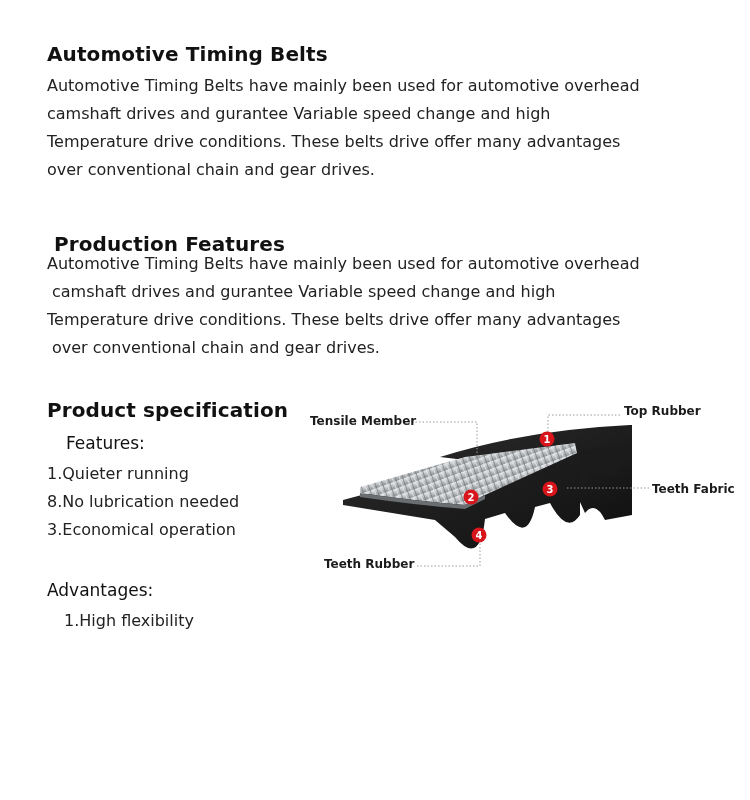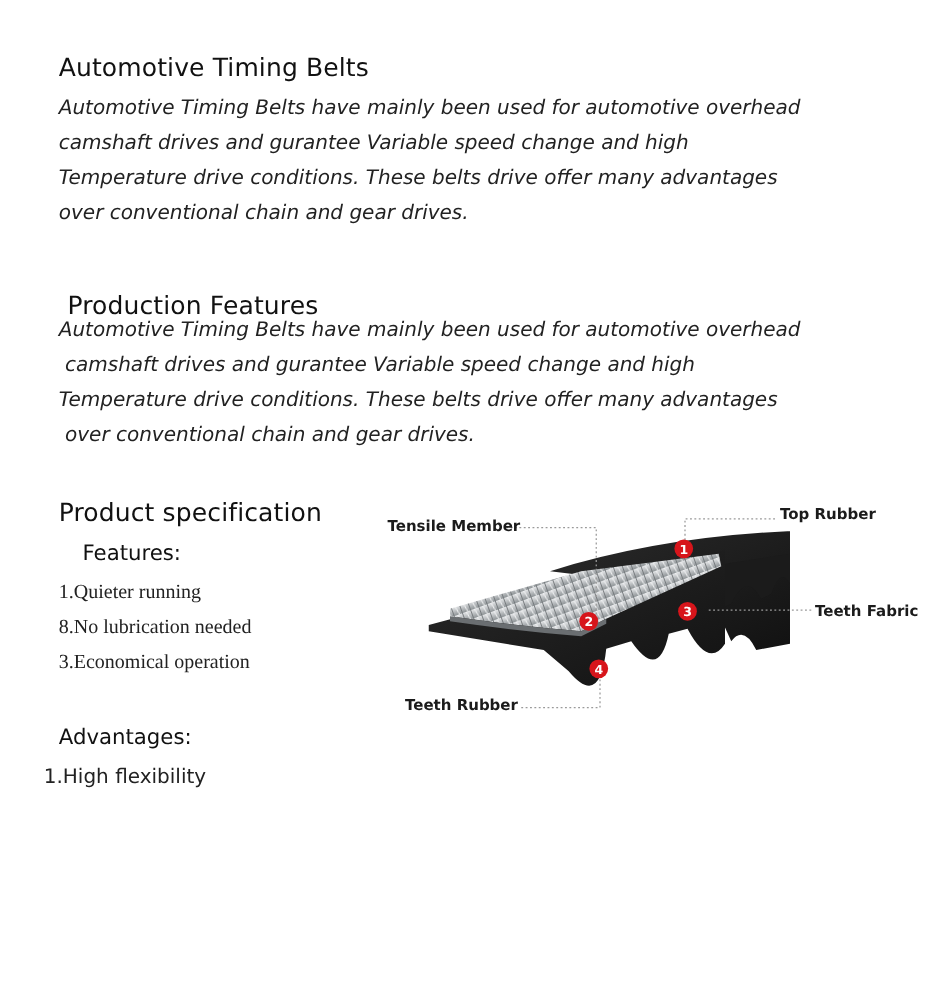--- a/index.html
+++ b/index.html
@@ -14,28 +14,29 @@
       overflow: hidden;
       font-family: "DejaVu Sans", sans-serif;
       color: #1a1a1a;
     }
     .abs { position: absolute; }
     .heading {
       font-size: 20px;
       color: #111;
       white-space: nowrap;
       letter-spacing: 0.1px;
+      font-weight: bold;
     }
     .para {
       font-size: 16px;
       line-height: 28px;
       color: #222;
       white-space: nowrap;
     }
-    .para span { display: block; font-style: italic; }
+    .para span { display: block; }
     .sub {
       font-size: 17px;
       color: #111;
       white-space: nowrap;
     }
     .list {
       font-size: 16px;
       line-height: 28px;
       color: #222;
       white-space: nowrap;
@@ -72,28 +73,28 @@
 <div class="abs heading" style="left:54px; top:232px;">Production Features</div>
 <div class="abs para" style="left:47px; top:250px;">
   <span>Automotive Timing Belts have mainly been used for automotive overhead</span>
   <span style="padding-left:5px;">camshaft drives and gurantee Variable speed change and high</span>
   <span>Temperature drive conditions. These belts drive offer many advantages</span>
   <span style="padding-left:5px;">over conventional chain and gear drives.</span>
 </div>
 
 <div class="abs heading" style="left:47px; top:398px;">Product specification</div>
 <div class="abs sub" style="left:53px; top:433px;margin-left:13px;">Features:</div>
-<div class="abs list" style="left:47px; top:460px;font-family:Liberation Serif, serif;">
+<div class="abs list" style="left:47px; top:460px;">
   <div>1.Quieter running</div>
   <div>8.No lubrication needed</div>
   <div>3.Economical operation</div>
 </div>
 
 <div class="abs sub" style="left:47px; top:580px;">Advantages:</div>
-<div class="abs list" style="left:35px; top:607px;">
+<div class="abs list" style="left:64px; top:607px;">
   <div>1.High flexibility</div>
 </div>
 
 <div class="abs diagram">
   <svg width="440" height="185" viewBox="0 0 440 185">
     <defs>
       <linearGradient id="beltGrad" x1="0" y1="0" x2="1" y2="1">
         <stop offset="0" stop-color="#2a2a2a"></stop>
         <stop offset="1" stop-color="#121212"></stop>
       </linearGradient>

